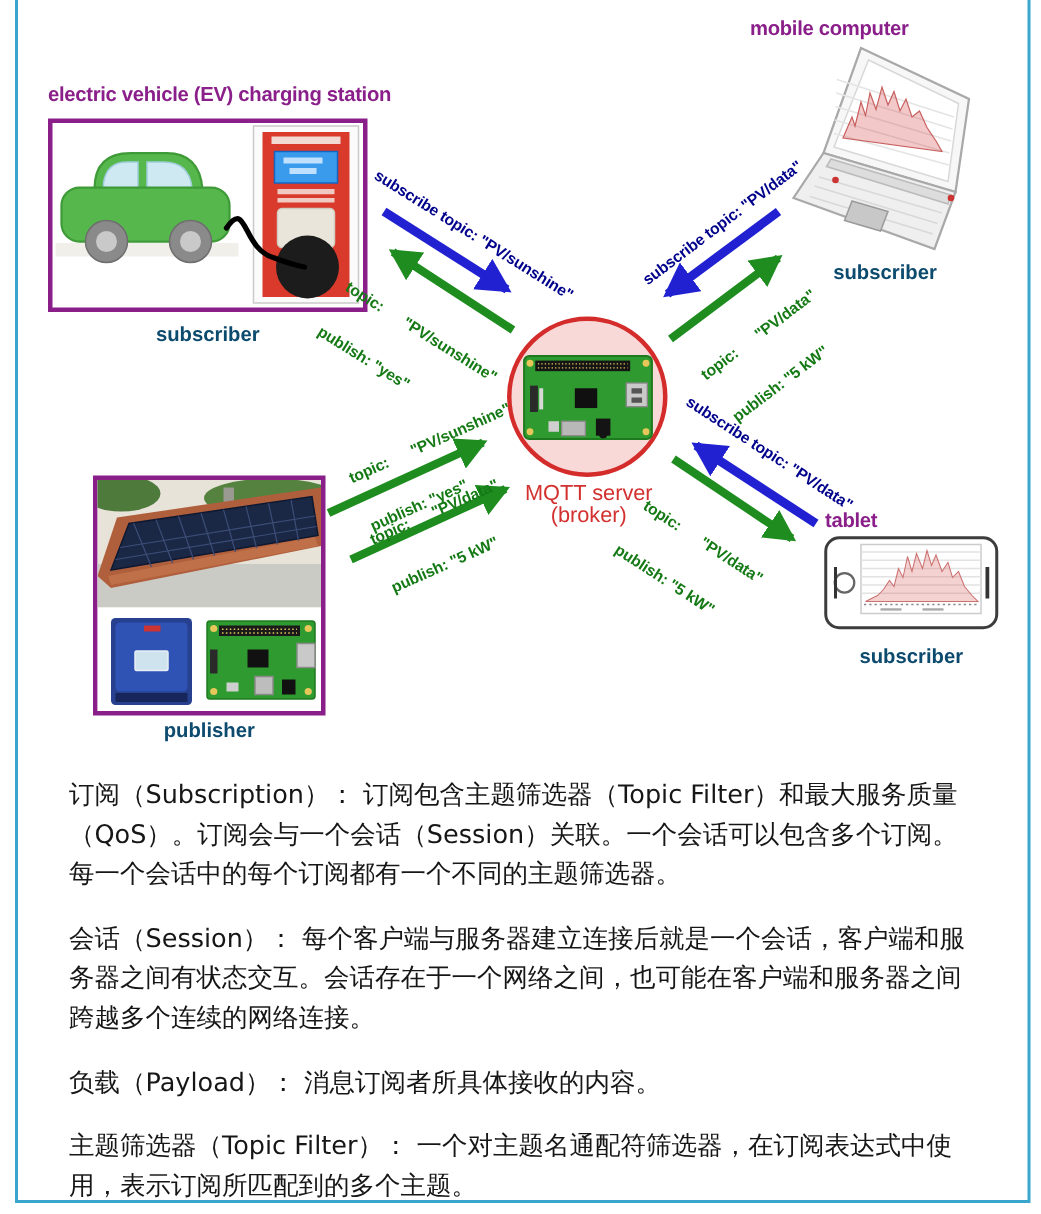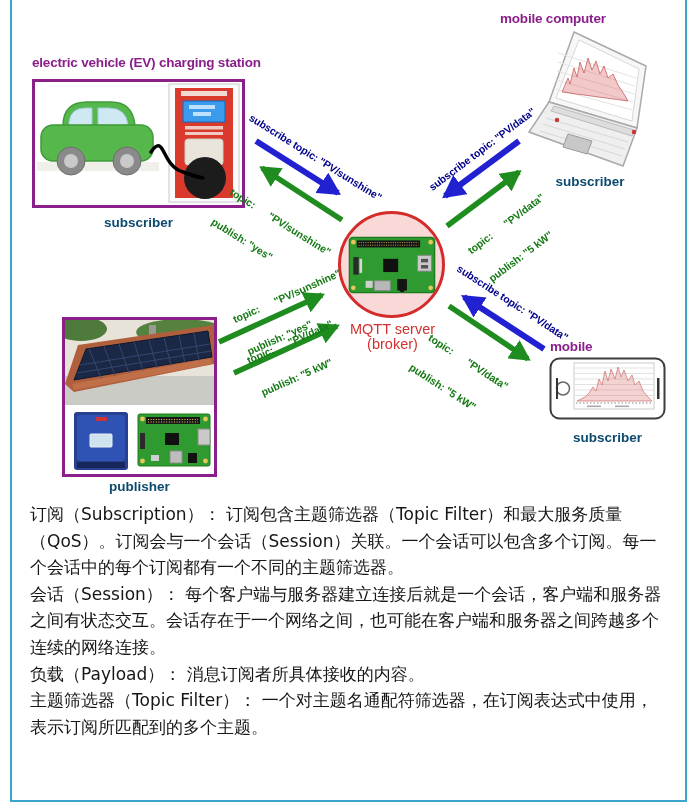--- a/index.html
+++ b/index.html
@@ -36,21 +36,21 @@
     position:absolute;font-weight:bold;font-size:10.5px;line-height:11.5px;
     white-space:pre;transform-origin:0 0;letter-spacing:-0.1px;
   }
   .lbl-blue{color:#00008b;}
   .lbl-green{color:#157a15;}
   .glossary{
     position:absolute;left:30px;top:501px;width:636px;
     font-size:17px;line-height:26.6px;color:#161616;
     font-family:"DejaVu Sans","Liberation Sans",sans-serif;
   }
-  .glossary p{margin:0;}
+  .glossary p{margin:16px;}
   svg{display:block;}
 </style>
 </head>
 <body>
 
 <div class="frame"></div>
 
 <div class="diagram">
 
   <div class="dev-title" style="left:32px;top:55px;width:213px;">electric vehicle (EV) charging station</div>
@@ -158,21 +158,21 @@
         <rect x="75" y="113" width="5" height="16" fill="#2a2a2a"></rect>
         <rect x="105" y="131" width="12" height="12" fill="#bdbdbd" stroke="#8a8a8a"></rect>
         <rect x="123" y="133" width="9" height="10" fill="#111"></rect>
         <rect x="86" y="135" width="8" height="6" fill="#cfcfcf"></rect>
       </g>
     </svg>
   </div>
 
   <div class="role-label" style="left:62px;top:479px;width:155px;">publisher</div>
 
-  <div class="dev-title" style="left:550px;top:339px;width:117px;">mobile</div>
+  <div class="dev-title" style="left:550px;top:339px;width:117px;">tablet</div>
 
   <div style="position:absolute;left:549px;top:357px;">
     <svg width="117" height="63" viewBox="0 0 117 63">
       <rect x="1.5" y="1.5" width="114" height="60" rx="9" fill="#ffffff" stroke="#3d3d3d" stroke-width="2"></rect>
       <circle cx="14" cy="31.5" r="6.5" fill="none" stroke="#666" stroke-width="1.5"></circle>
       <rect x="7" y="21" width="2" height="21" fill="#333"></rect>
       <rect x="108" y="21" width="2.5" height="21" fill="#333"></rect>
       <rect x="25" y="6" width="80" height="46" fill="#fefefe" stroke="#cccccc"></rect>
       <g stroke="#e2e2e2">
           <line x1="25" y1="11" x2="105" y2="11"></line>

